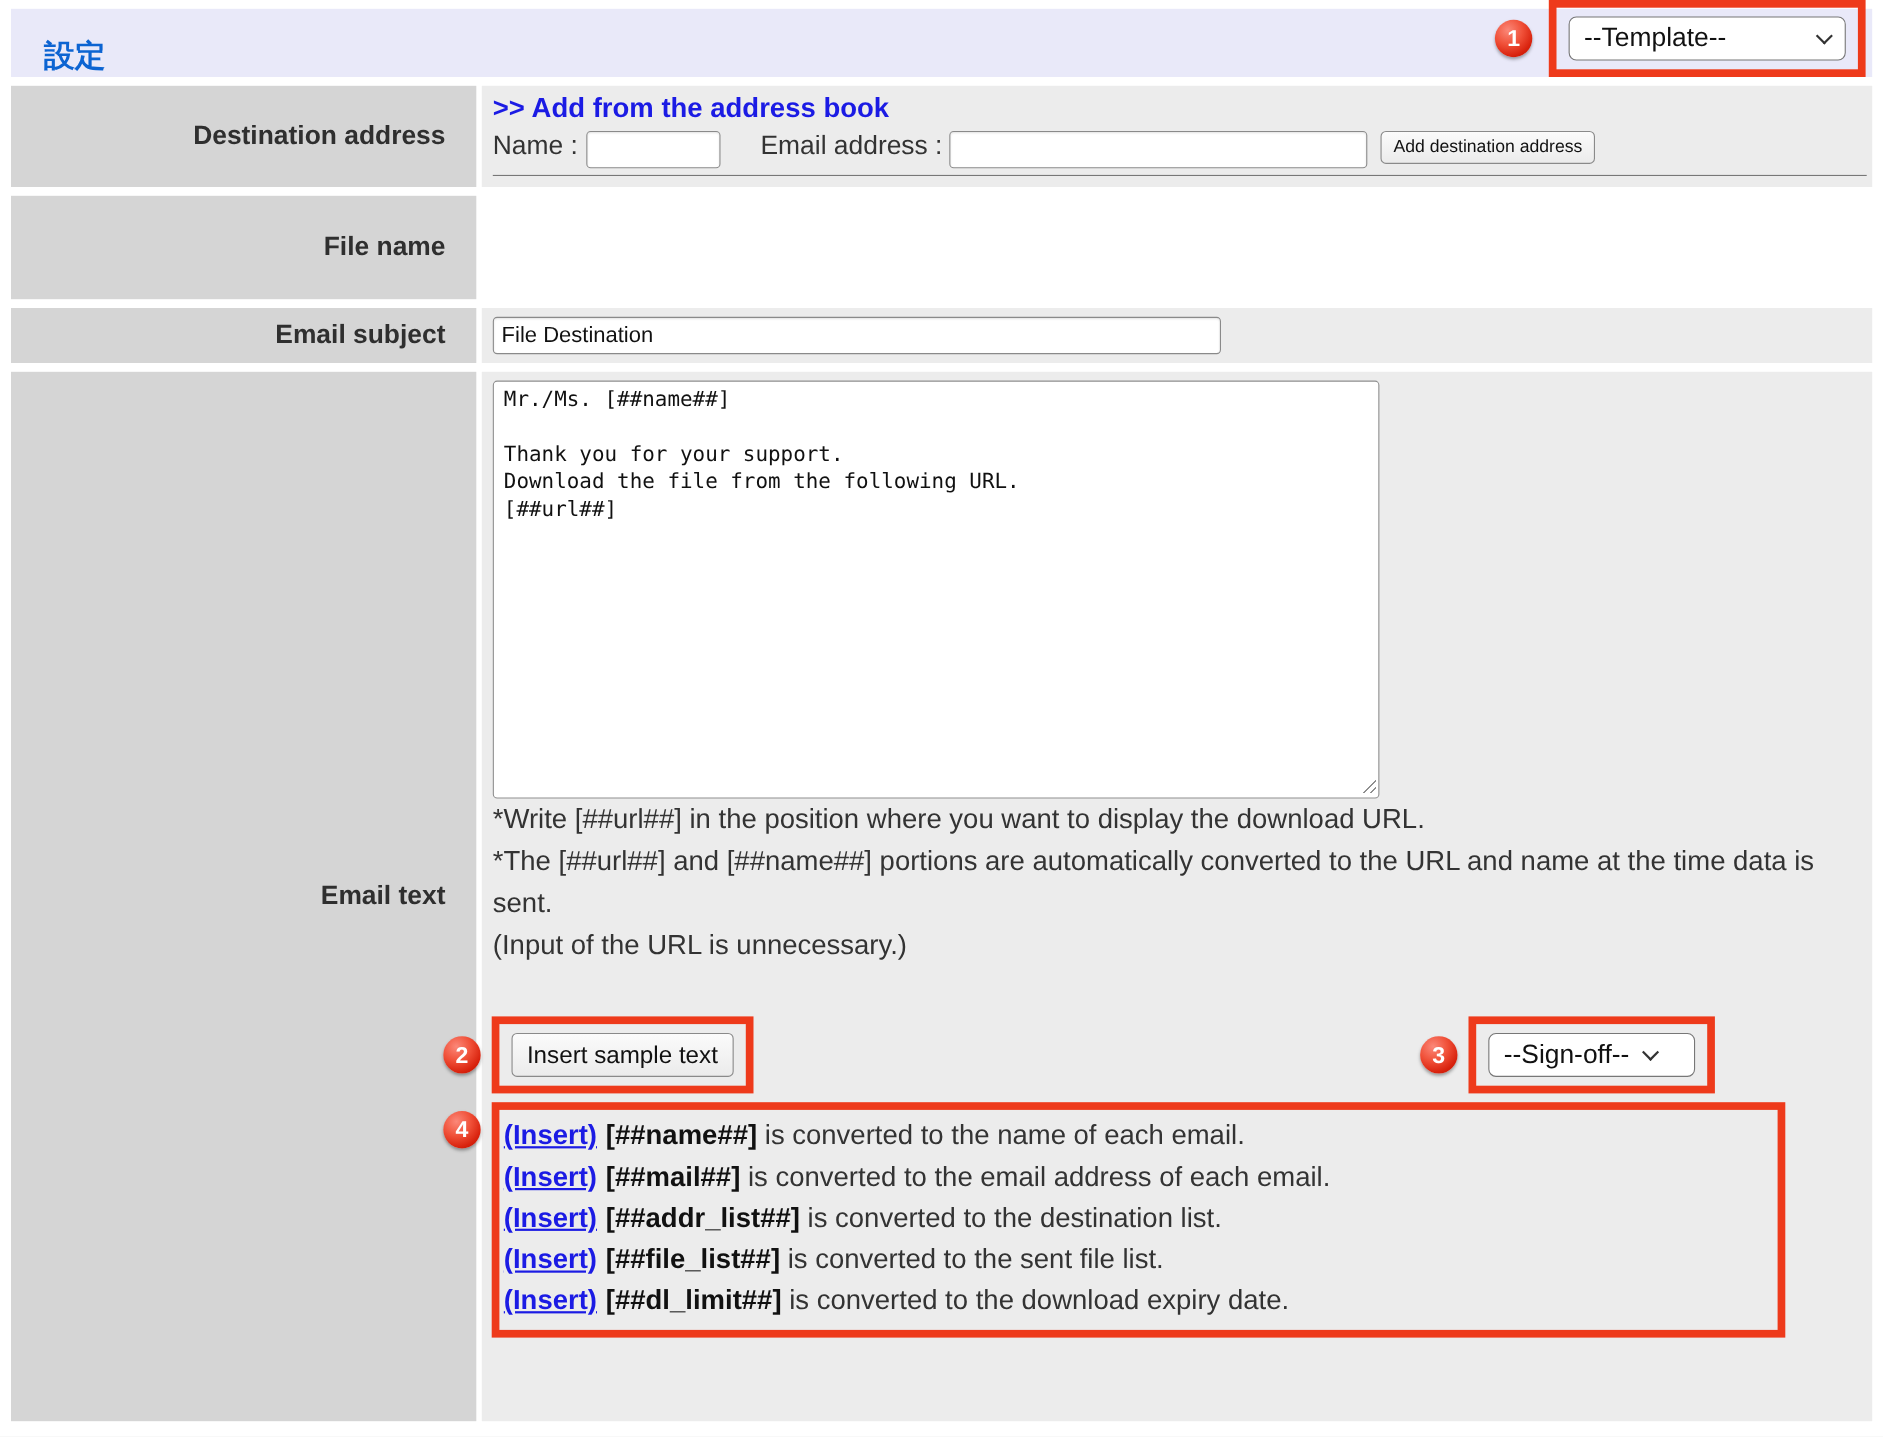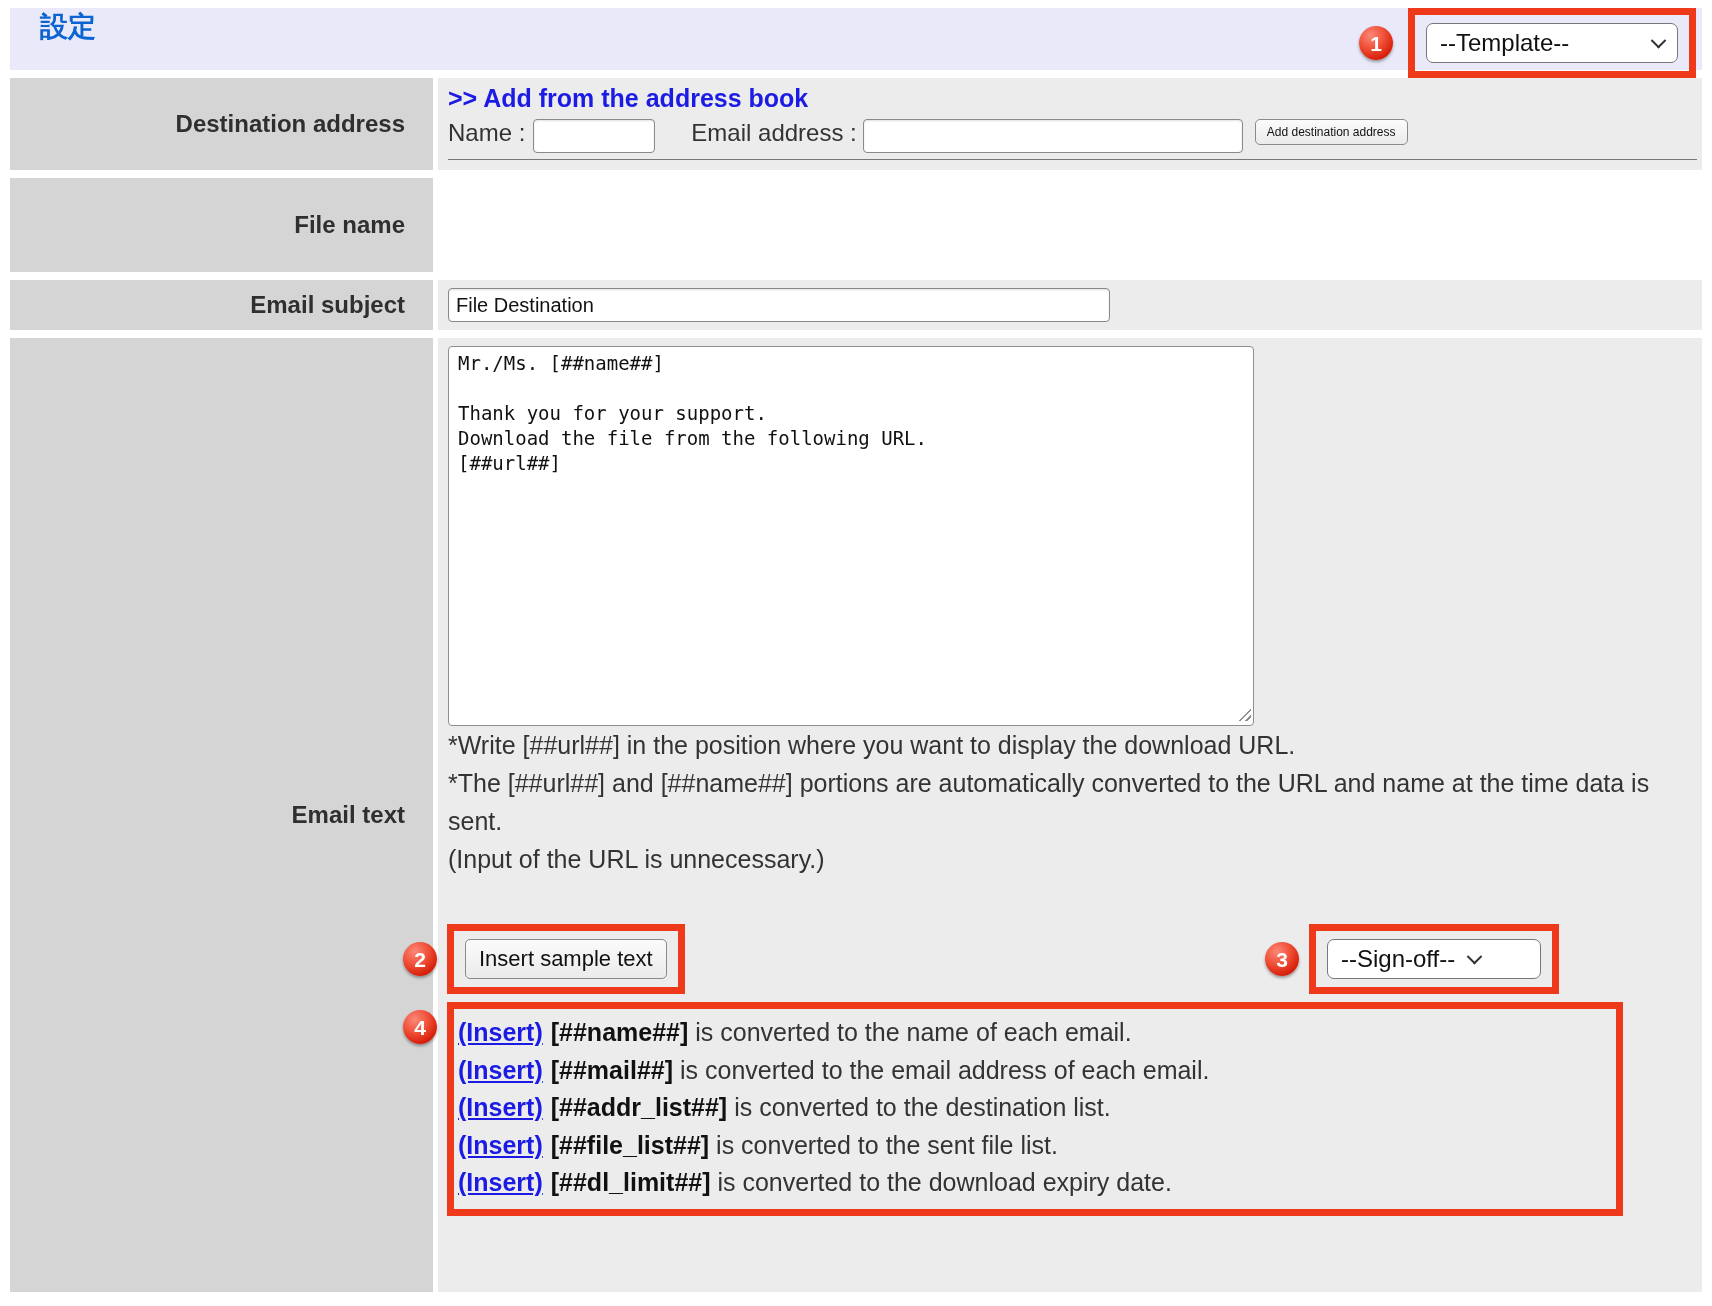--- a/index.html
+++ b/index.html
@@ -21,21 +21,21 @@
   .container{width:1692px;margin:8px 0 0 10px;}
   .row{display:grid;grid-template-columns:423px 1264px;column-gap:5px;margin-bottom:8px;}
   .label-cell{
     background:var(--label-bg);display:flex;align-items:center;justify-content:flex-end;
     padding-right:28px;font-weight:bold;font-size:24px;color:#2f2f2f;
   }
   .content-cell{background:var(--content-bg);padding:6px 0 6px 10px;}
 
   
   .header-bar{
-    height:62px;background:var(--header-bg);display:flex;align-items:flex-start;
+    height:62px;background:var(--header-bg);display:flex;align-items:flex-end;
     padding:0 6px 0 30px;margin-bottom:8px;
   }
   .h-title{color:var(--title-blue);font-size:28px;font-weight:bold;}
   .h-right{margin-left:auto;display:flex;align-items:center;gap:15px;}
 
   
   .badge{
     width:34px;height:34px;border-radius:50%;flex:none;
     background:radial-gradient(circle at 35% 28%, #fb8879 0%, #f05038 40%, #d8220d 72%, #ad1000 100%);
     color:#fff;font-weight:bold;font-size:21px;line-height:1;
@@ -48,34 +48,34 @@
   .select{
     display:flex;align-items:center;height:40px;background:#fff;
     border:1.5px solid #777;border-radius:7px;padding:0 13px;
     font-size:24px;color:#111;cursor:default;
   }
   .select .chev{
     width:11px;height:11px;border-right:2.5px solid #333;border-bottom:2.5px solid #333;
     transform:rotate(45deg) translate(-2px,-2px);margin-left:auto;flex:none;
   }
   .select.template{width:252px;}
-  .select.signoff{width:214px;}
+  .select.signoff{width:188px;}
   .select.signoff .chev{margin-left:14px;}
 
   .blue-link{color:var(--link);font-weight:bold;font-size:25px;text-decoration:none;cursor:pointer;}
 
   .field-label{font-size:24px;color:var(--text);}
   .text-input{
     height:34px;background:#fff;border:1px solid var(--border-gray);border-radius:4px;
     box-shadow:inset 0 1px 2px rgba(0,0,0,0.12);font-size:20px;padding:16px 7px;
     font-family:"Liberation Sans", sans-serif;color:#111;
   }
   .btn{
     background:linear-gradient(#fbfbfb,#ebebeb);border:1.5px solid var(--border-gray);
-    border-radius:5px;font-size:12px;color:#111;padding:5px 11px;cursor:pointer;
+    border-radius:5px;font-size:16px;color:#111;padding:5px 11px;cursor:pointer;
     font-family:"Liberation Sans", sans-serif;
   }
 
   
   .dest-inner{border-bottom:1.5px solid #777;padding-bottom:6px;margin-right:5px;}
   .dest-line2{display:flex;align-items:flex-start;margin-top:6px;}
   .dest-line2 .name-input{width:122px;margin-left:8px;}
   .dest-line2 .email-label{margin-left:36px;}
   .dest-line2 .email-input{width:380px;margin-left:6px;}
   .dest-line2 .btn{margin-left:12px;}

